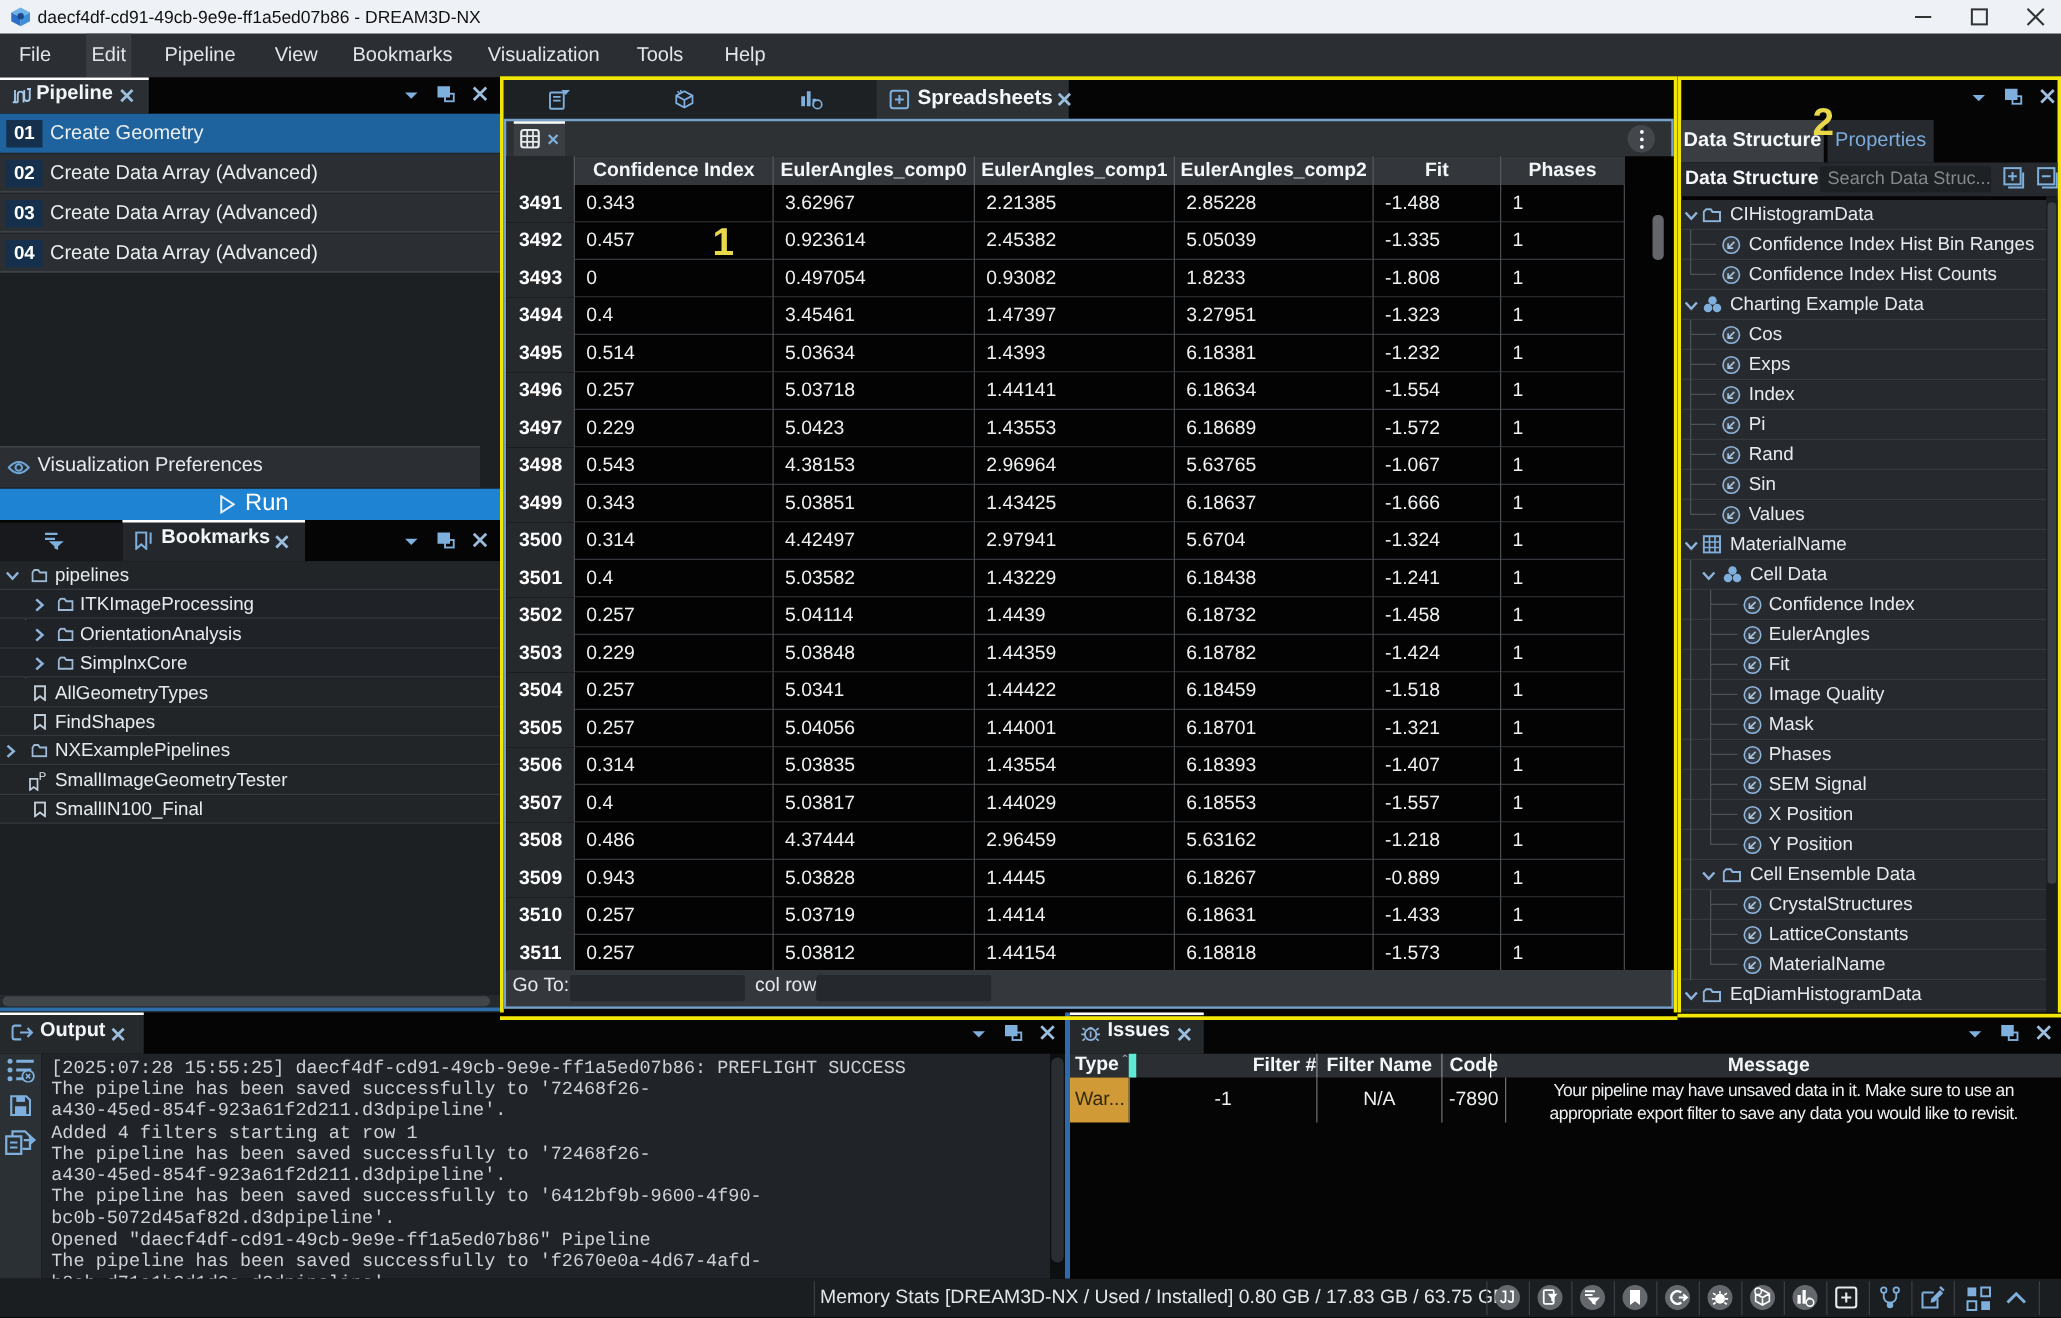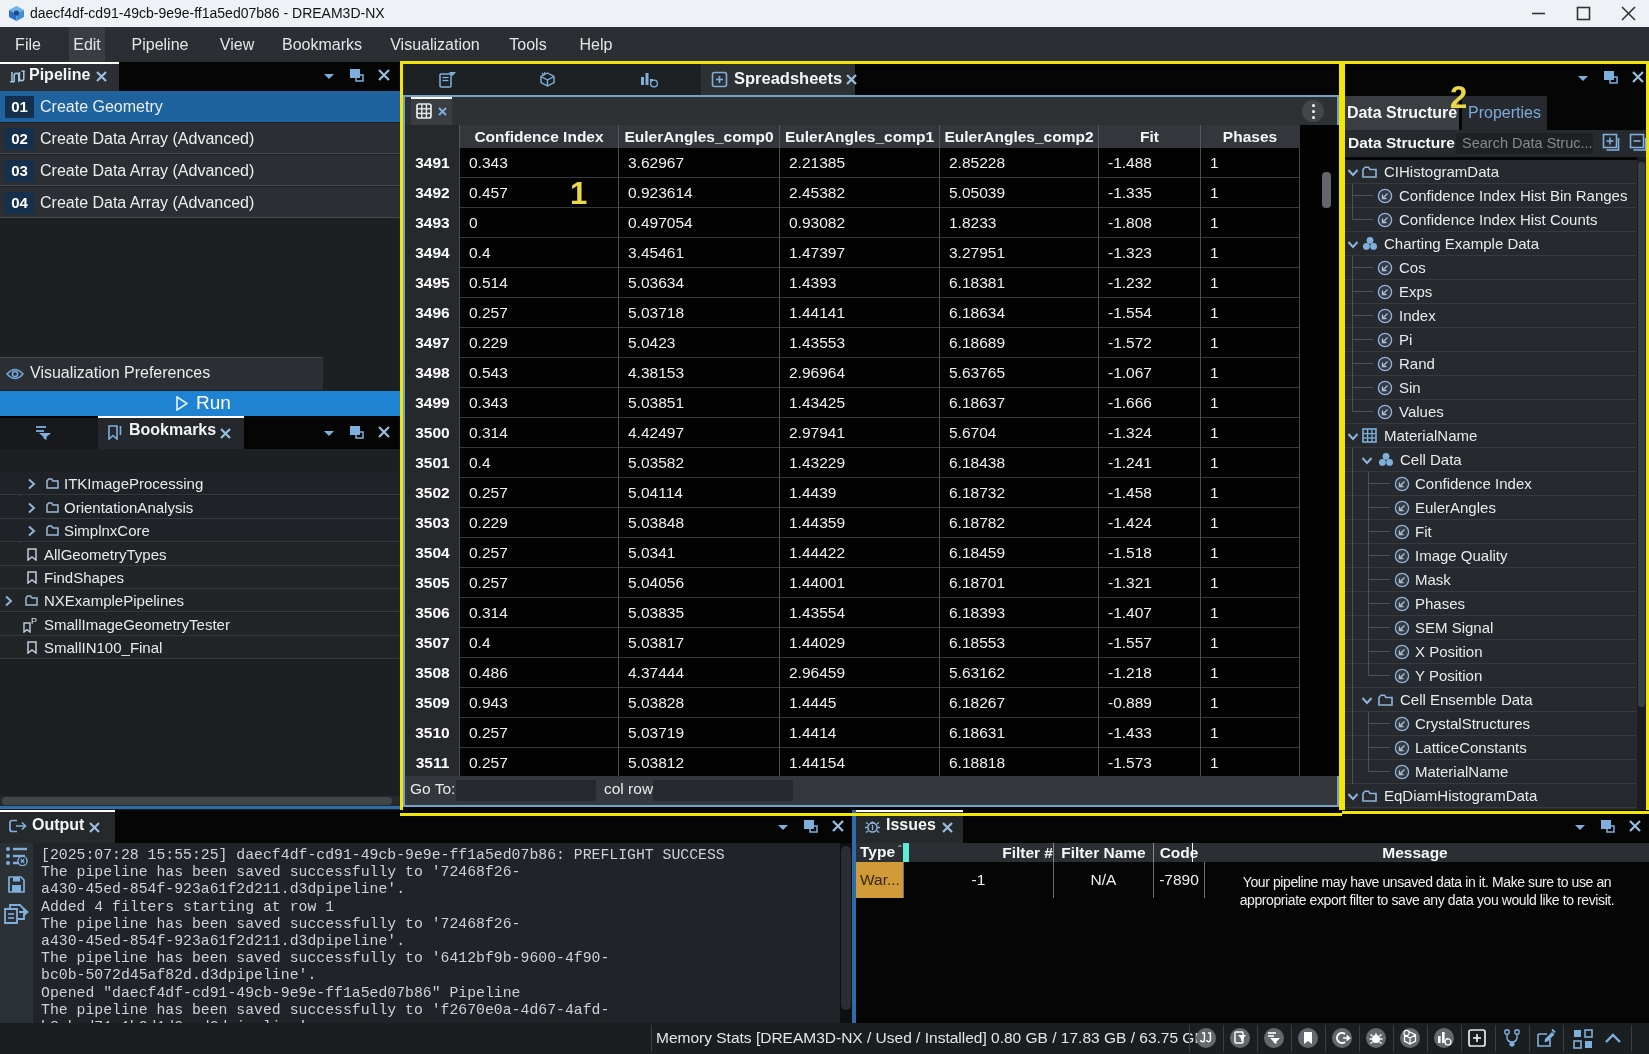--- a/index.html
+++ b/index.html
@@ -93,21 +93,21 @@
         <div class="plabel">Create Data Array (Advanced)</div>
       </div>
     <div class="prow" style="top:93px">
         <div class="pbadge">03</div>
         <div class="plabel">Create Data Array (Advanced)</div>
       </div>
     <div class="prow" style="top:125px">
         <div class="pbadge">04</div>
         <div class="plabel">Create Data Array (Advanced)</div>
       </div>
-    <div class="abs" style="left:0;top:295px;width:323px;height:33px;background:#2b2f33;border-top:1px solid #46494d">
+    <div class="abs" style="left:0;top:295px;width:384px;height:33px;background:#2b2f33;border-top:1px solid #46494d">
       <svg class="abs" style="left:6px;top:9px" width="18" height="14" viewBox="0 0 18 14">
         <path d="M1 7 Q9 -2 17 7 Q9 16 1 7 Z" fill="none" stroke="#6ea6d8" stroke-width="1.6"></path>
         <circle cx="9" cy="7" r="2.6" fill="none" stroke="#6ea6d8" stroke-width="1.6"></circle>
       </svg>
       <div class="abs" style="left:30px;top:6px;font-size:16px;color:#e8ebee">Visualization Preferences</div>
     </div>
     <div class="abs" style="left:0;top:329px;width:400px;height:25px;background:#1f83d3;color:#fff;font-size:19px">
       <svg class="abs" style="left:175px;top:5px" width="13" height="15" viewBox="0 0 13 15">
           <polygon points="2,1 12,7.5 2,14" fill="none" stroke="#e8f1fa" stroke-width="1.6"></polygon>
         </svg>
@@ -130,20 +130,29 @@
           <path d="M2 2 L11 11 M11 2 L2 11" stroke="#9cbede" stroke-width="2.2"></path>
         </svg>
       <svg class="abs" style="left:322px;top:8px" width="75" height="18" viewBox="0 0 75 18">
         <polygon points="2,7 12,7 7,12" fill="#7fb0dd"></polygon>
         <rect x="28" y="2" width="10" height="9" fill="#7fb0dd"></rect>
           <rect x="34" y="8" width="7" height="6" fill="none" stroke="#7fb0dd" stroke-width="1.5"></rect>
         <path d="M57 3 L67 13 M67 3 L57 13" stroke="#9cbede" stroke-width="2.2"></path>
       </svg>
     </div>
     <div id="bmtree" class="abs" style="left:0;top:387px;width:400px;height:234px">
+      <div class="bmrow" style="top:0">
+        <svg class="abs" style="left:4px;top:7px" width="12" height="9" viewBox="0 0 12 9">
+            <path d="M1.5 2 L6 7 L10.5 2" fill="none" stroke="#8fb4dc" stroke-width="2"></path>
+          </svg>
+        <svg class="abs" style="left:25px;top:6px" width="13" height="11" viewBox="0 0 13 11">
+            <path d="M1 3 v7 h11 v-7 h-5 l-1.5-2 h-3 Z" fill="none" stroke="#9cb8d4" stroke-width="1.5"></path>
+          </svg>
+        <div class="bmtxt" style="left:44px">pipelines</div>
+      </div>
       <div class="abs" style="left:20px;top:23px;width:1px;height:71px;background:#4a4e52"></div>
       <div class="bmrow" style="top:23px;background:#1f2327">
         <svg class="abs" style="left:27px;top:6px" width="9" height="12" viewBox="0 0 9 12">
             <path d="M2 1.5 L7 6 L2 10.5" fill="none" stroke="#8fb4dc" stroke-width="2"></path>
           </svg>
         <svg class="abs" style="left:46px;top:6px" width="13" height="11" viewBox="0 0 13 11">
             <path d="M1 3 v7 h11 v-7 h-5 l-1.5-2 h-3 Z" fill="none" stroke="#9cb8d4" stroke-width="1.5"></path>
           </svg>
         <div class="bmtxt" style="left:64px">ITKImageProcessing</div>
       </div>
@@ -840,21 +849,21 @@
       <div class="abs" style="left:47px;top:0;width:150px;text-align:right;line-height:19px;border-left:6px solid #5eead4;height:19px">Filter #</div>
       <div class="abs" style="left:197px;top:0;width:100px;text-align:center;line-height:19px;border-left:1px solid #85898d;height:19px">Filter Name</div>
       <div class="abs" style="left:297px;top:0;width:51px;text-align:center;line-height:19px;border-left:1px solid #85898d;height:19px">Code</div>
       <div class="abs" style="left:336px;top:0;width:445px;text-align:center;line-height:19px;border-left:1px solid #ffffff;height:19px">Message</div>
     </div>
     <div class="abs" style="left:0;top:52px;width:793px;height:36px;color:#eef0f2;font-size:15.5px">
       <div class="abs" style="left:0;top:0;width:47px;height:36px;background:#d09a36;color:#34290a;line-height:36px;padding-left:4px">War...</div>
       <div class="abs" style="left:47px;top:0;width:150px;height:36px;border-left:1px solid #6a6e72;text-align:center;line-height:36px">-1</div>
       <div class="abs" style="left:197px;top:0;width:100px;height:36px;border-left:1px solid #6a6e72;text-align:center;line-height:36px">N/A</div>
       <div class="abs" style="left:297px;top:0;width:51px;height:36px;border-left:1px solid #6a6e72;text-align:center;line-height:36px">-7890</div>
-      <div class="abs" style="left:348px;top:0;width:445px;height:36px;border-left:1px solid #6a6e72;text-align:center;line-height:17.5px;padding-top:12px;font-size:14px;letter-spacing:-0.4px;white-space:nowrap">Your pipeline may have unsaved data in it. Make sure to use an<br>appropriate export filter to save any data you would like to revisit.</div>
+      <div class="abs" style="left:348px;top:0;width:445px;height:36px;border-left:1px solid #6a6e72;text-align:center;line-height:17.5px;padding-top:2px;font-size:14px;letter-spacing:-0.4px;white-space:nowrap">Your pipeline may have unsaved data in it. Make sure to use an<br>appropriate export filter to save any data you would like to revisit.</div>
     </div>
   </div>
   <div id="statusbar" class="abs">
     <div class="abs" style="left:651px;top:2px;width:1px;height:27px;background:#3a3e42"></div>
     <div class="abs" style="left:656px;top:6px;font-size:15.5px;color:#e3e6e9;white-space:nowrap">Memory Stats [DREAM3D-NX / Used / Installed] 0.80 GB / 17.83 GB / 63.75 GB</div>
     <div class="abs" style="left:1189px;top:2px;width:1px;height:27px;background:#3a3e42"></div>
     <div class="abs" style="left:1223px;top:2px;width:1px;height:27px;background:#3a3e42"></div>
     <div class="abs" style="left:1257px;top:2px;width:1px;height:27px;background:#3a3e42"></div>
     <div class="abs" style="left:1291px;top:2px;width:1px;height:27px;background:#3a3e42"></div>
     <div class="abs" style="left:1325px;top:2px;width:1px;height:27px;background:#3a3e42"></div>

